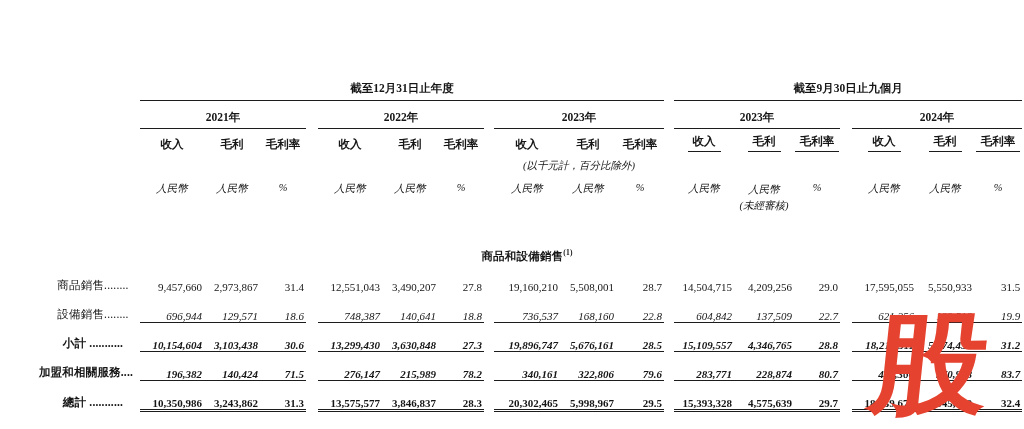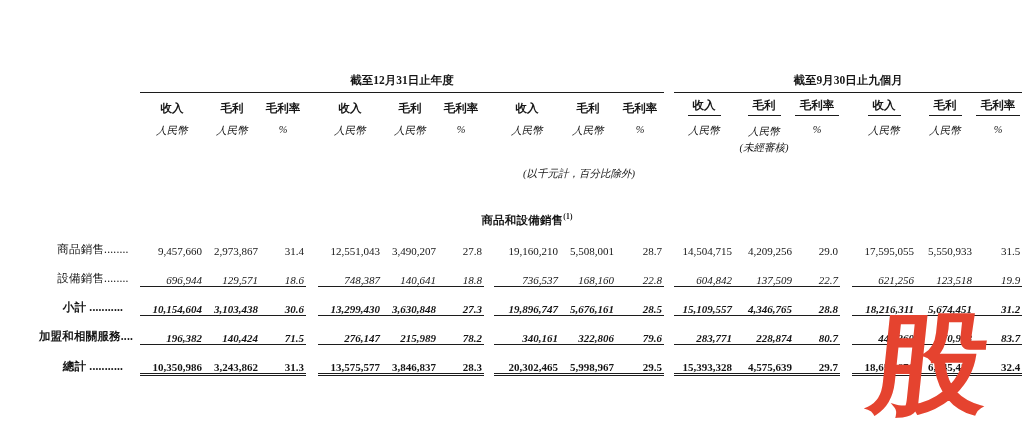--- a/index.html
+++ b/index.html
@@ -2,21 +2,21 @@
 <html><head>
 <meta charset="utf-8">
 <style>
   html,body { margin:0; padding:0; background:#ffffff; }
   .page {
     position:relative; width:1024px; height:429px; background:#ffffff;
     font-family:"Liberation Serif","DejaVu Serif",serif; color:#161616;
     overflow:hidden;
   }
   table.fin {
-    position:absolute; left:28px; top:66px;
+    position:absolute; left:28px; top:74px;
     border-collapse:collapse; table-layout:fixed; width:994px;
   }
   td { padding:0; vertical-align:bottom; overflow:hidden; }
   .num  { text-align:right; padding-right:2px; font-size:11px; white-space:nowrap; }
   .lbl  { font-size:11.5px; white-space:nowrap; padding-left:18px; letter-spacing:0.2px;text-align:center; }
   .lbl.out { padding-left:4px; }
   .b { font-weight:bold; }
   .u { border-bottom:1.2px solid #1c1c1c;font-style:italic; }
   .d { border-bottom:3.5px double #1c1c1c; }
   .bb { border-bottom:1.2px solid #1c1c1c; }
@@ -69,20 +69,32 @@
     </colgroup>
 
     <tbody>
         <tr style="height:26px">
       <td class="gap"></td>
       <td colspan="11" class="ph bb">截至12月31日止年度</td>
       <td class="gap"></td>
       <td colspan="7" class="ph bb">截至9月30日止九個月</td>
     </tr>
 
+    <tr style="height:28px">
+      <td class="gap"></td>
+      <td colspan="3" class="yh bb">2021年</td>
+      <td class="gap"></td>
+      <td colspan="3" class="yh bb">2022年</td>
+      <td class="gap"></td>
+      <td colspan="3" class="yh bb">2023年</td>
+      <td class="gap"></td>
+      <td colspan="3" class="yh bb">2023年</td>
+      <td class="gap"></td>
+      <td colspan="3" class="yh bb">2024年</td>
+    </tr>
 
     <tr style="height:26px">
       <td class="gap"></td>
       <td class="ch">收入</td>
       <td class="ch">毛利</td>
       <td class="ch">毛利率</td>
       <td class="gap"></td>
       <td class="ch">收入</td>
       <td class="ch">毛利</td>
       <td class="ch">毛利率</td>
@@ -91,20 +103,26 @@
       <td class="ch">毛利</td>
       <td class="ch">毛利率</td>
       <td class="gap"></td>
       <td class="ch chu"><span>收入</span></td>
       <td class="ch chu"><span>毛利</span></td>
       <td class="ch chu"><span>毛利率</span></td>
       <td class="gap"></td>
       <td class="ch chu"><span>收入</span></td>
       <td class="ch chu"><span>毛利</span></td>
       <td class="ch chu"><span>毛利率</span></td>
+    </tr>
+
+    <tr style="height:22px">
+      <td colspan="9" class="gap"></td>
+      <td colspan="3" class="note-cell">(以千元計，百分比除外)</td>
+      <td colspan="8" class="gap"></td>
     </tr>
 
     <tr style="height:44px">
       <td class="gap"></td>
       <td class="unit">人民幣</td>
       <td class="unit">人民幣</td>
       <td class="unit">%</td>
       <td class="gap"></td>
       <td class="unit">人民幣</td>
       <td class="unit">人民幣</td>
@@ -117,26 +135,20 @@
       <td class="unit">人民幣</td>
       <td class="unit">
         <span class="block">人民幣</span>
         <span class="block">(未經審核)</span>
       </td>
       <td class="unit">%</td>
       <td class="gap"></td>
       <td class="unit">人民幣</td>
       <td class="unit">人民幣</td>
       <td class="unit">%</td>
-    </tr>
-
-    <tr style="height:22px">
-      <td colspan="9" class="gap"></td>
-      <td colspan="3" class="note-cell">(以千元計，百分比除外)</td>
-      <td colspan="8" class="gap"></td>
     </tr>
 
     <tr style="height:20px">
       <td colspan="20" class="gap"></td>
     </tr>
 
     <tr style="height:24px">
       <td colspan="20" class="section-cell"><span>商品和設備銷售</span><sup>(1)</sup></td>
     </tr>
 

